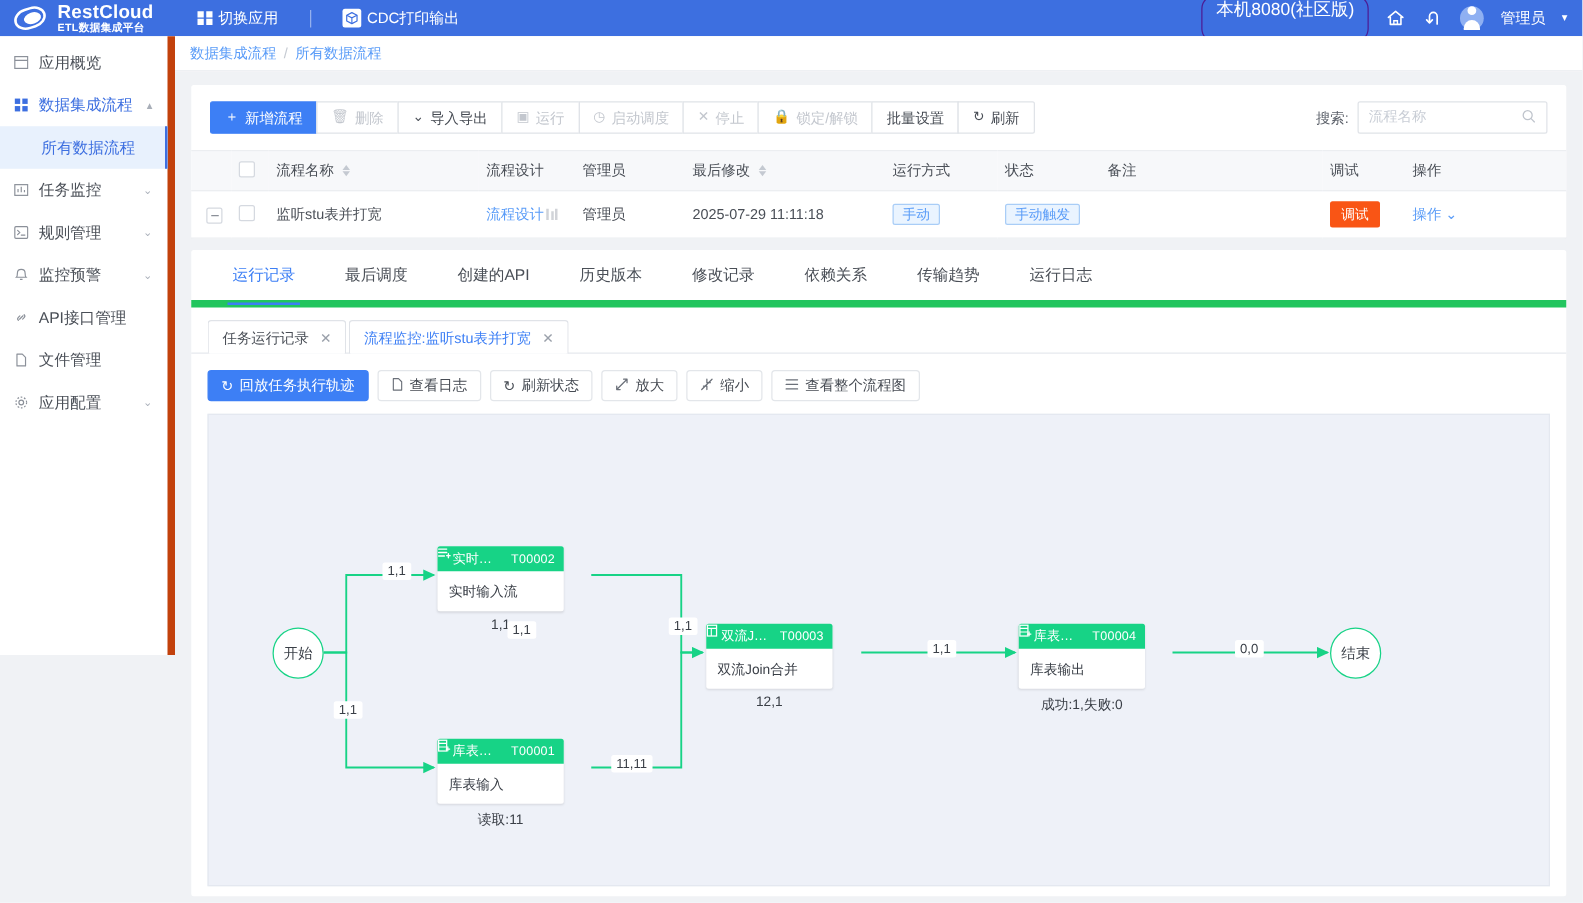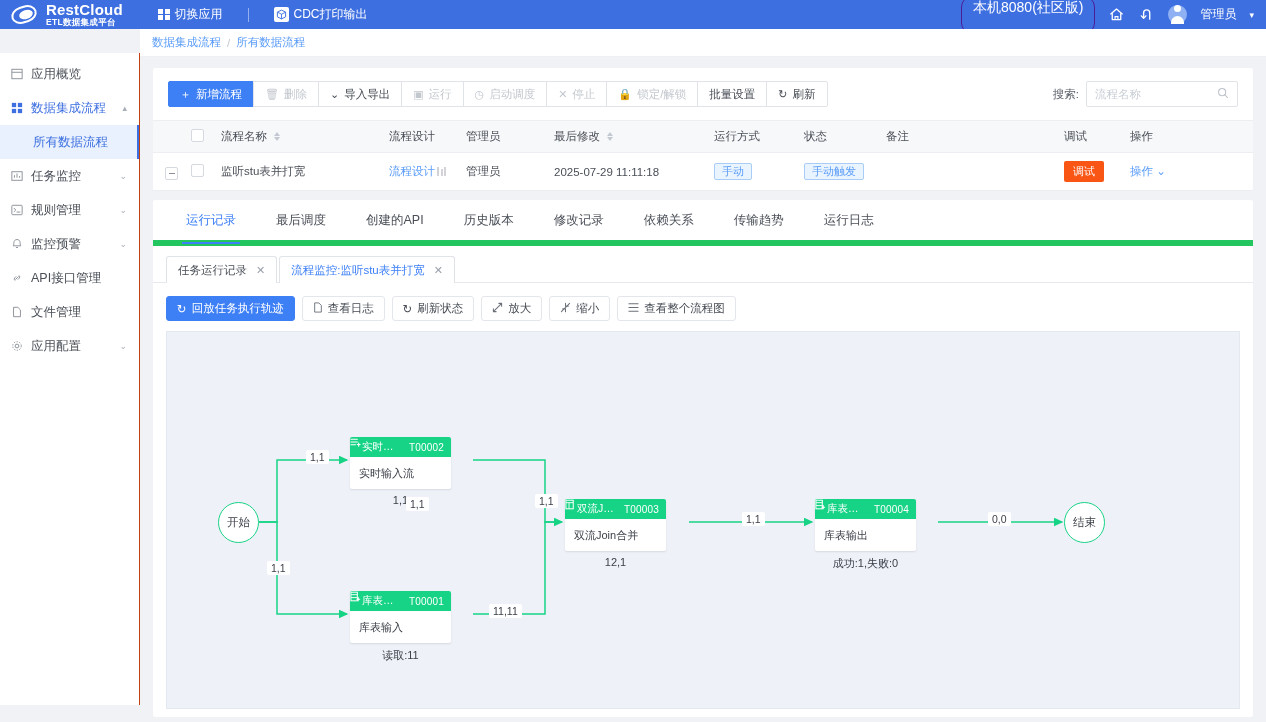--- a/index.html
+++ b/index.html
@@ -54,22 +54,22 @@
     width: 19px; height: 19px; border-radius: 50%; background: #8fb0f2;
     display: flex; align-items: center; justify-content: center; overflow: hidden;
   }
   .avatar .head { width: 7px; height: 7px; border-radius: 50%; background: #fff; margin-top: -4px; position: absolute; }
   .avatar-wrap { position: relative; width: 19px; height: 19px; }
   .avatar .body { position: absolute; bottom: 0px; left: 3px; width: 13px; height: 8px; border-radius: 7px 7px 0 0; background: #fff; }
   .user-name { color: #fff; font-size: 12px; cursor: pointer; }
 
   
   .sidebar {
-    position: absolute; top: 29px; left: 0; width: 140px; height: 652px;
-    background: #ffffff; border-right: 1px solid #c2410c; margin-top: 24px;
+    position: absolute; top: 29px; left: 0; width: 140px; height: 495px;
+    background: #ffffff; border-right: 6px solid #c2410c;
   }
   .nav-item {
     height: 34px; display: flex; align-items: center; padding: 0 12px 0 10px;
     font-size: 12.5px; color: #4a4f57; cursor: pointer; gap: 8px; position: relative;
   }
   .nav-item.active-parent { color: #3d6fe0; }
   .nav-item .nic { width: 13px; display: flex; align-items: center; justify-content: center; color: #8b9099; }
   .nav-item.active-parent .nic { color: #3d6fe0; }
   .nav-item .caret { margin-left: auto; font-size: 9px; color: #a8aeb8; }
   .nav-sub {

